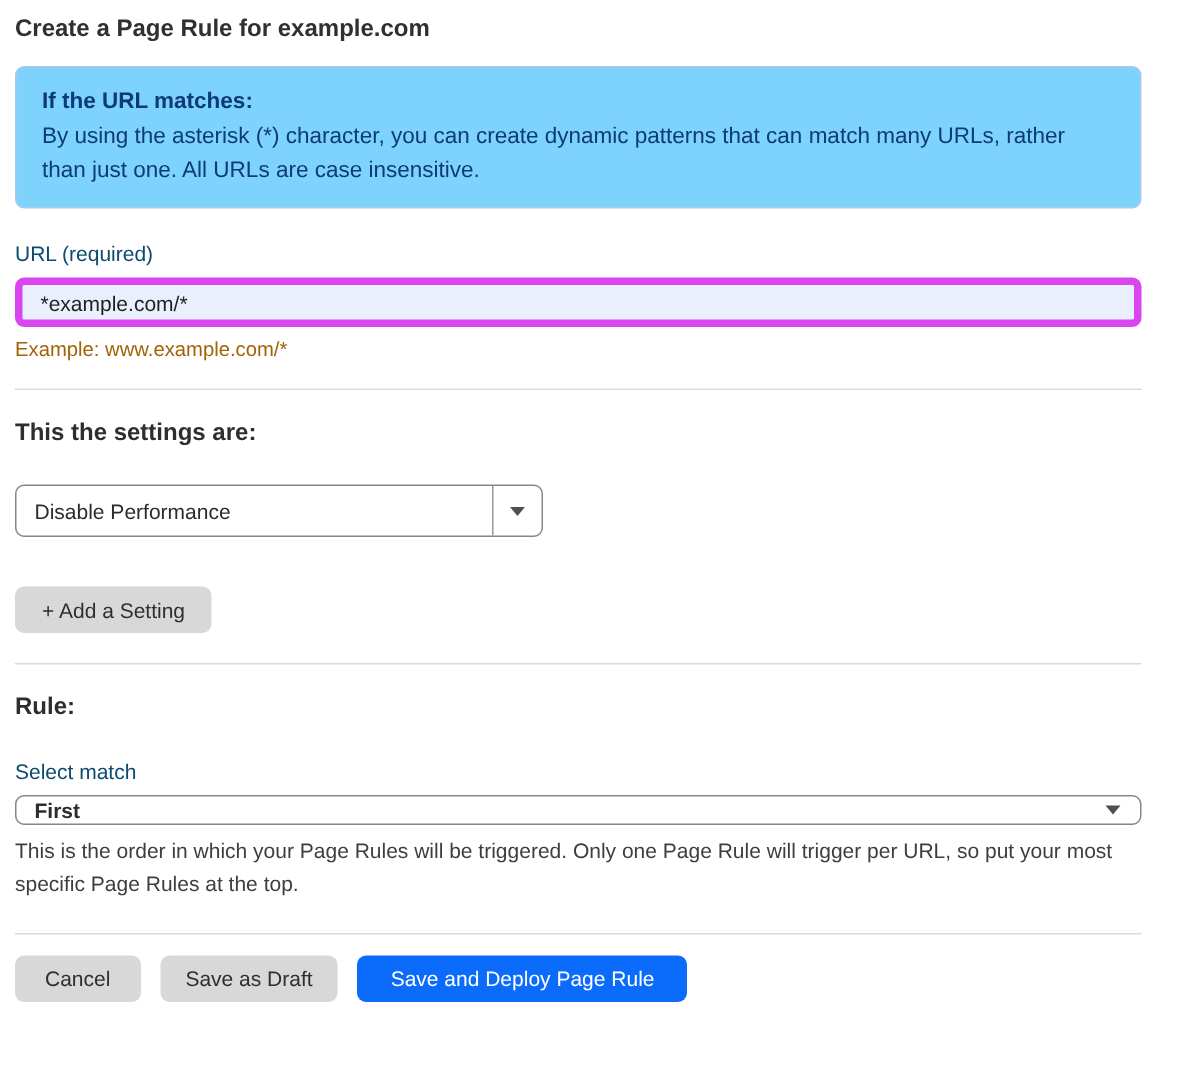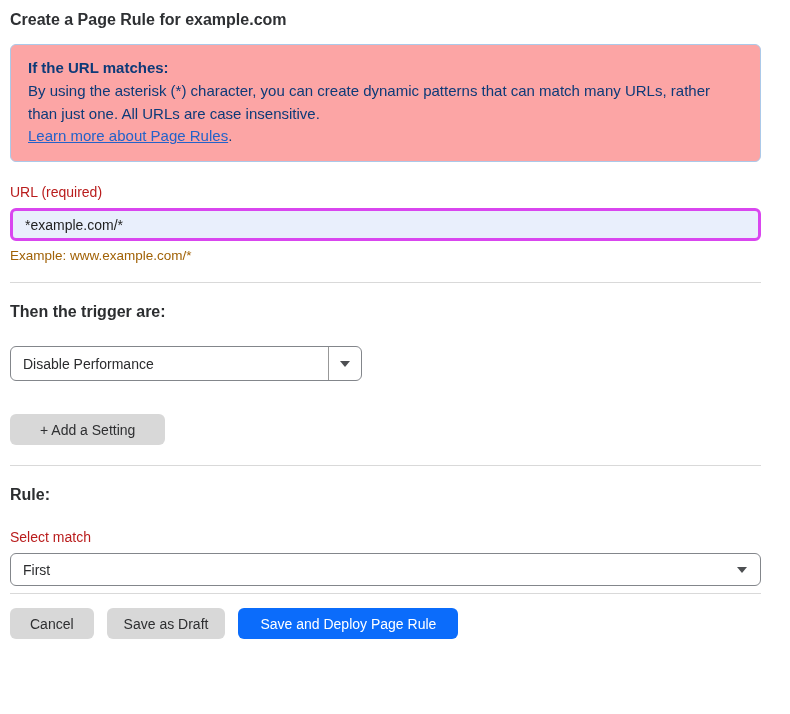--- a/index.html
+++ b/index.html
@@ -16,45 +16,45 @@
     margin-left: 10px;
     padding-top: 11px;
   }
   .page-title {
     font-size: 16px;
     font-weight: bold;
     color: #2e3033;
     margin-bottom: 15px;
   }
   .info-box {
-    background: #fca5a5;
+    background: #7dd3fc;
     border: 1px solid #abc9e9;
     border-radius: 6px;
     padding: 12px 17px 13px 17px;
     color: #0d3a78;
     font-size: 15px;
     line-height: 1.52;
     margin-bottom: 22px;
   }
   .info-box .info-heading { font-weight: bold; }
   .info-box a.learn-link {
     color: #2462c9;
     text-decoration: underline;
     cursor: pointer;
   }
   .field-label {
     font-size: 14px;
-    color: #b91c1c;
+    color: #0c4a6e;
     margin-bottom: 8px;
   }
   .url-input {
     width: 100%;
     height: 33px;
     background: #e9effc;
-    border: 3px solid #d946ef;
+    border: 5px solid #d946ef;
     border-radius: 6px;
     padding: 0 12px;
     font-size: 14px;
     color: #1f1f1f;
     font-family: "Liberation Sans", "DejaVu Sans", sans-serif;
     outline: none;
     margin-bottom: 7px;
   }
   .example-text {
     font-size: 13.5px;
@@ -124,26 +124,27 @@
     font-family: "Liberation Sans", "DejaVu Sans", sans-serif;
     cursor: pointer;
   }
   .btn-gray {
     background: #d8d8d8;
     color: #2e2f31;
   }
   .add-setting-btn {
     margin-top: 33px;
     margin-bottom: 20px;
-    padding: 0 30px;
+    padding: 0 18px;
   }
   .order-select {
     width: 100%;
-    height: 33px;
+    height: 20px;
     margin-bottom: 7px;
+    font-weight: bold;
   }
   .order-select .select-arrow-pad {
     width: 36px;
     display: flex;
     align-items: center;
     justify-content: center;
   }
   .order-help {
     font-size: 14px;
     color: #3d3e41;
@@ -167,30 +168,29 @@
 </head>
 <body>
 
 <div class="container">
 
   <h1 class="page-title">Create a Page Rule for example.com</h1>
 
   <div class="info-box">
     <div class="info-heading">If the URL matches:</div>
     <div class="info-body">By using the asterisk (*) character, you can create dynamic patterns that can match many URLs, rather than just one. All URLs are case insensitive.</div>
-    <div><a class="learn-link">Learn more about Page Rules</a><span>.</span></div>
   </div>
 
   <div class="field-label">URL (required)</div>
   <input class="url-input" type="text" value="*example.com/*" style="">
   <div class="example-text">Example: www.example.com/*</div>
 
   <hr class="divider">
 
-  <h2 class="section-heading">Then the trigger are:</h2>
+  <h2 class="section-heading">This the settings are:</h2>
 
 
   <div class="setting-row">
     <div class="select-box setting-select">
       <div class="select-text">Disable Performance</div>
       <div class="select-arrow-cell">
         <span class="triangle-down"></span>
       </div>
     </div>
   </div>
@@ -203,20 +203,21 @@
 
   <div class="field-label">Select match</div>
 
   <div class="select-box order-select">
     <div class="select-text">First</div>
     <div class="select-arrow-pad">
       <span class="triangle-down"></span>
     </div>
   </div>
 
+  <div class="order-help">This is the order in which your Page Rules will be triggered. Only one Page Rule will trigger per URL, so put your most specific Page Rules at the top.</div>
 
   <hr class="divider">
 
   <div class="footer-actions">
     <button class="btn btn-gray cancel-btn">Cancel</button>
     <button class="btn btn-gray save-draft-btn">Save as Draft</button>
     <button class="btn btn-primary">Save and Deploy Page Rule</button>
   </div>
 
 </div>

